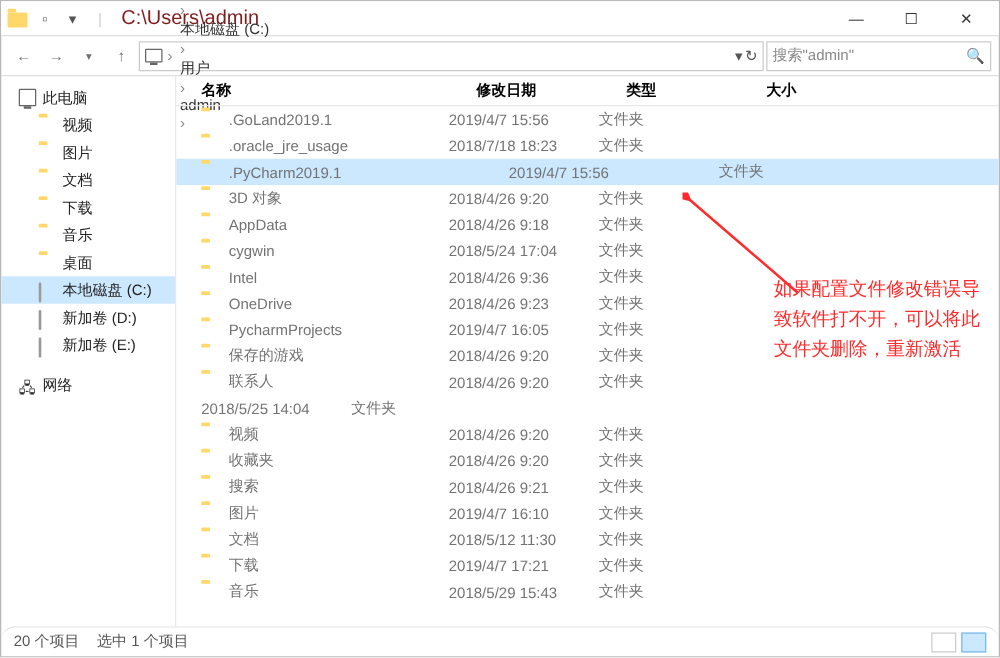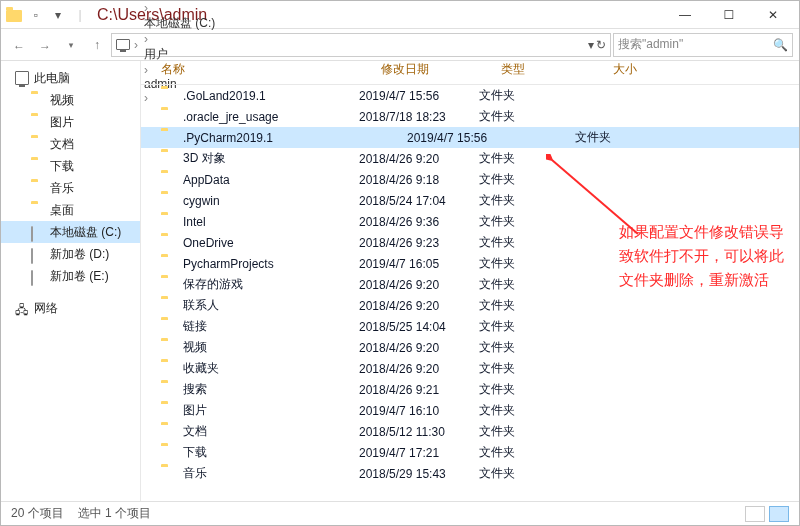--- a/index.html
+++ b/index.html
@@ -23,32 +23,32 @@
 .searchbox { width:180px; height:24px; border:1px solid #ccc; display:flex; align-items:center; padding:0 4px; color:#888; }
 .searchbox span.txt { flex:1; }
 .body { flex:1; display:flex; min-height:0; }
 .tree { width:140px; border-right:1px solid #e8e8e8; overflow:auto; padding:6px 0; }
 .tree-item { display:flex; align-items:center; height:22px; padding-left:14px; gap:5px; color:#222; white-space:nowrap; }
 .tree-item.child { padding-left:30px; }
 .tree-item.sel { background:#cce8ff; }
 .tree-item .ic { width:14px; height:14px; }
 .tree-sep { height:10px; }
 .filepane { flex:1; display:flex; flex-direction:column; min-height:0; }
-.cols { height:24px; border-bottom:1px solid #e8e8e8; display:flex; color:#a16207; padding-left:20px; }
+.cols { height:24px; border-bottom:1px solid #e8e8e8; display:flex; align-items:center; color:#000000; padding-left:20px;font-weight:bold; }
 .cols div { overflow:hidden; text-overflow:ellipsis; white-space:nowrap; }
 .c-name { width:220px; }
 .c-date { width:120px; }
 .c-type { width:80px; }
 .c-size { width:60px;margin-left:32px; }
 .rows { flex:1; overflow:auto; }
-.row { display:flex; align-items:center; height:21px; padding-left:20px; color:#0f172a; }
+.row { display:flex; align-items:center; height:21px; padding-left:20px; color:#737373; }
 .row.sel { background:#cce8ff;gap:48px; }
 .row .ic { width:16px; height:16px; margin-right:6px; flex-shrink:0; }
 .row .c-name { width:198px; display:flex; align-items:center; }
-.status { height:24px; border-top:1px solid #e0e0e0; display:flex; align-items:center; padding:0 10px; gap:14px; color:#555; }
+.status { height:24px; border-top:1px solid #e0e0e0; display:flex; align-items:center; padding:0 10px; gap:14px; color:#555;border-radius:11px; }
 .status .viewbtns { margin-left:auto; display:flex; gap:4px; }
 .viewbtn { width:20px; height:16px; border:1px solid #ccc; }
 .viewbtn.act { background:#cce8ff; border-color:#7ab8e8; }
 .annotation { position:absolute; right:16px; top:220px; color:#ff2a2a; font-size:15px; line-height:1.6; pointer-events:none; white-space:pre-line; text-align:left; }
 .arrow { position:absolute; left:546px; top:154px; pointer-events:none; }
 
 .folder { width:16px; height:12px; background:#ffd86b; border-radius:1px; position:relative; top:1px; }
 .folder:before { content:""; position:absolute; top:-3px; left:0; width:7px; height:3px; background:#ffd86b; border-radius:1px 1px 0 0; }
 .drive { width:14px; height:10px; background:#d8d8d8; border:1px solid #999; border-radius:1px; position:relative; top:2px; }
 .pc { width:14px; height:11px; border:1px solid #666; border-radius:1px; position:relative; }
@@ -249,24 +249,20 @@
           <div class="row">
             <div class="c-name">
               <span class="ic"><span class="folder"></span></span>
               <span>联系人</span>
             </div>
             <div class="c-date">2018/4/26 9:20</div>
             <div class="c-type">文件夹</div>
             <div class="c-size"></div>
           </div>
           <div class="row">
-            <div class="c-name">
-              <span class="ic"><span class="folder"></span></span>
-              <span>链接</span>
-            </div>
             <div class="c-date">2018/5/25 14:04</div>
             <div class="c-type">文件夹</div>
             <div class="c-size"></div>
           </div>
           <div class="row">
             <div class="c-name">
               <span class="ic"><span class="folder"></span></span>
               <span>视频</span>
             </div>
             <div class="c-date">2018/4/26 9:20</div>

